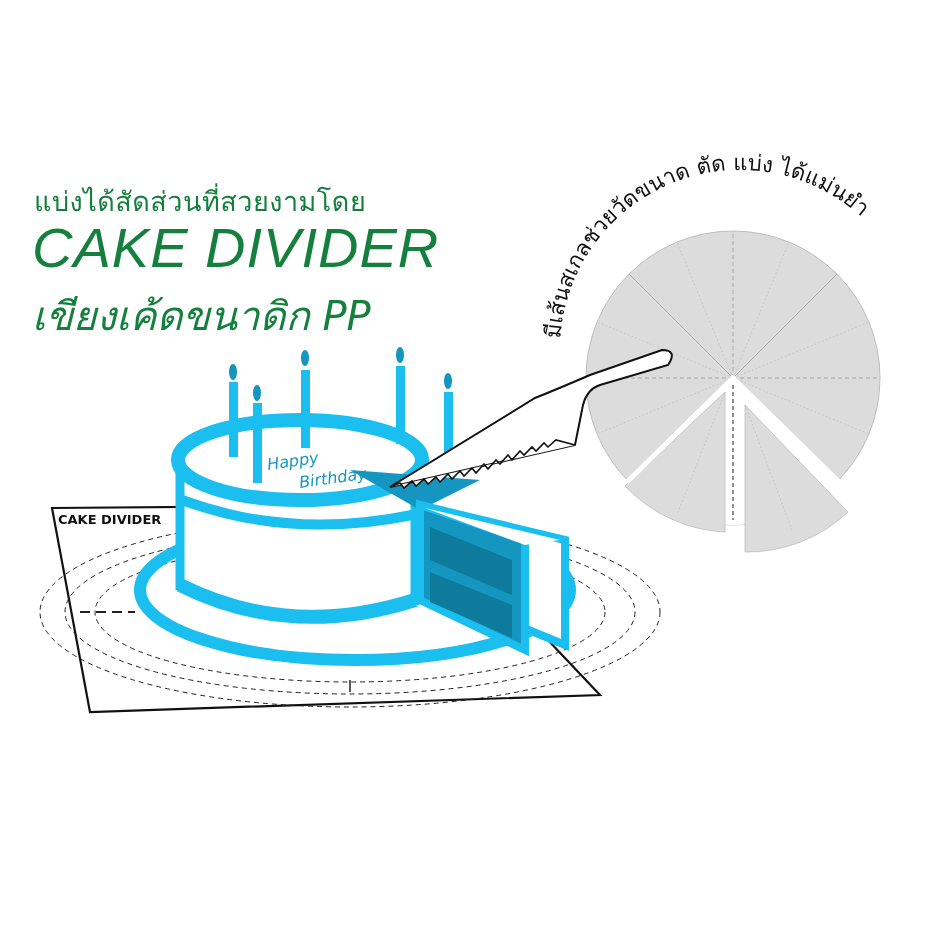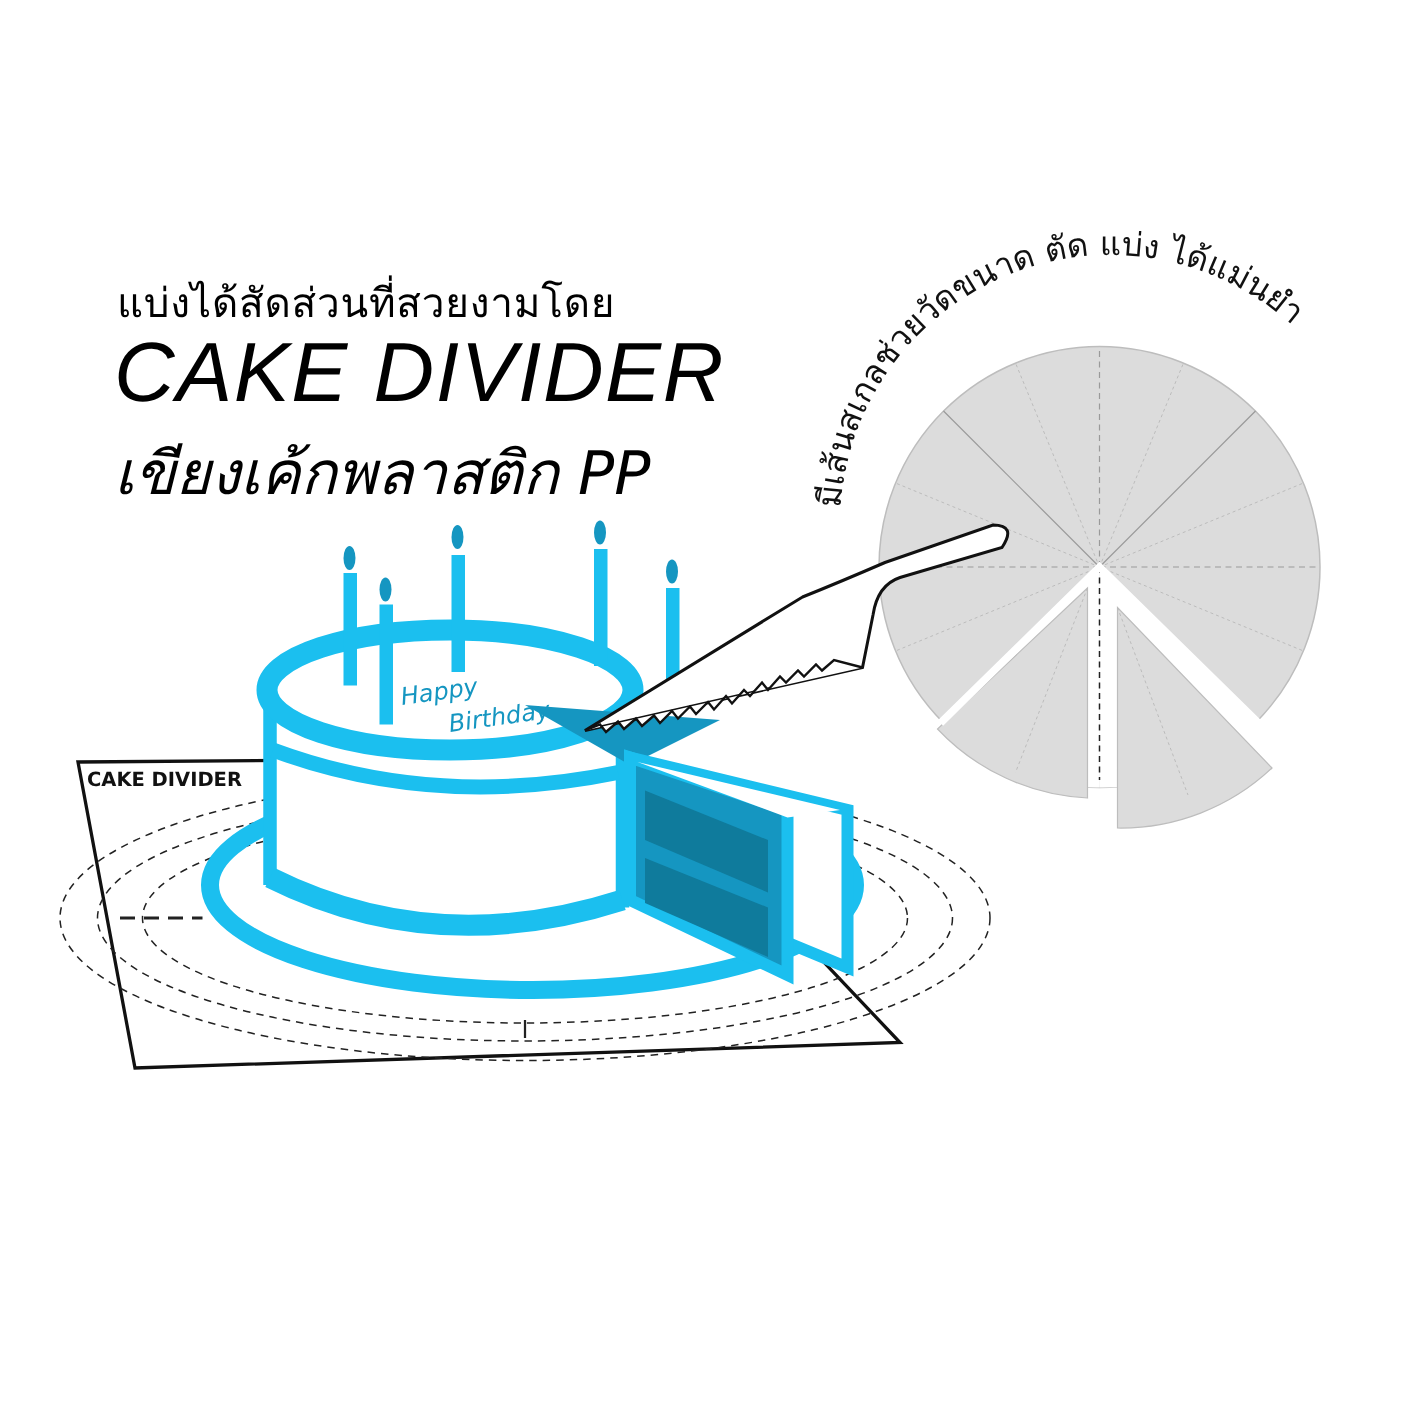--- a/index.html
+++ b/index.html
@@ -1,28 +1,28 @@
 <!DOCTYPE html>
 <html><head>
 <meta charset="utf-8">
 <style>
   html, body { margin:0; padding:0; background:#ffffff; }
   body { width:935px; height:935px; position:relative; overflow:hidden; font-family:"DejaVu Sans", sans-serif; }
-  .headline { position:absolute; color:#000000;margin-left:44px; }
+  .headline { position:absolute; color:#15803d; }
   #h1 { left:34px; top:180px; font-size:27px; letter-spacing:0.5px; font-weight:400; }
   #h2 { left:32px; top:220px; font-size:56px; font-style:italic; font-family:"Liberation Sans", sans-serif; letter-spacing:1px; line-height:1; }
   #h3 { left:32px; top:296px; font-size:40px; font-style:italic; font-family:"DejaVu Sans", sans-serif; line-height:1; }
   svg { position:absolute; left:0; top:0; }
 </style>
 </head>
 <body>
 
 <div class="headline" id="h1">แบ่งได้สัดส่วนที่สวยงามโดย</div>
 <div class="headline" id="h2">CAKE DIVIDER</div>
-<div class="headline" id="h3">เขียงเค้กพลาสติก PP</div>
+<div class="headline" id="h3">เขียงเค้ดขนาดิก PP</div>
 
 <svg width="935" height="935" viewBox="0 0 935 935">
   <defs>
     <path id="arcPath" d="M 560 350 A 180 180 0 0 1 920 350" fill="none"></path>
   </defs>
 
   <g>
     <circle cx="733" cy="378" r="147" fill="#dcdcdc" stroke="#bdbdbd" stroke-width="1"></circle>
 
     <path d="M733 378 L627 482 A147 147 0 0 0 733 525 Z" fill="#ffffff"></path>

